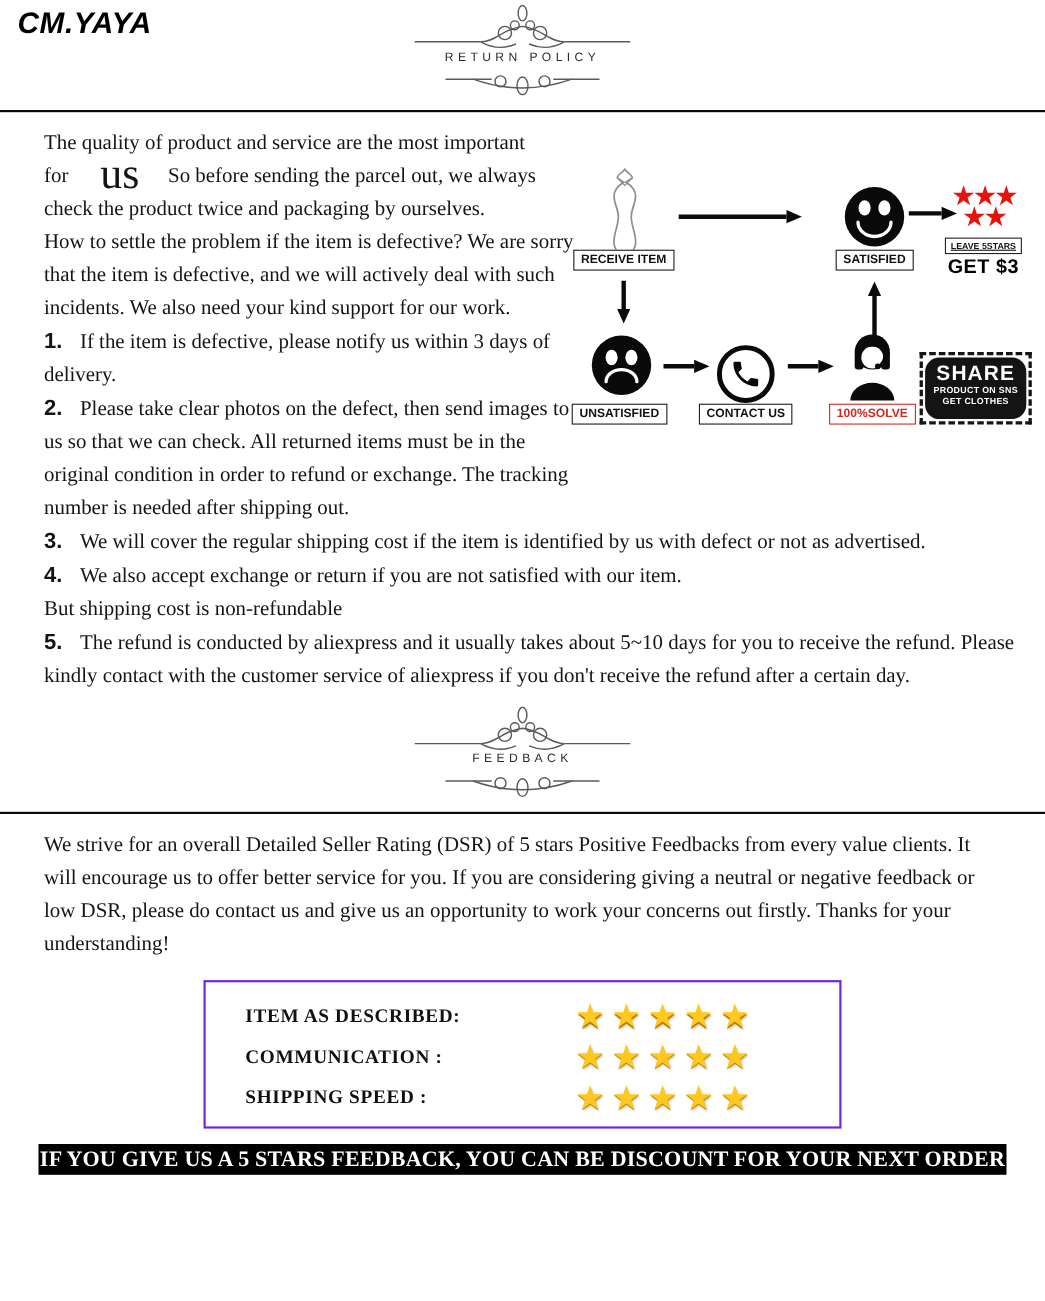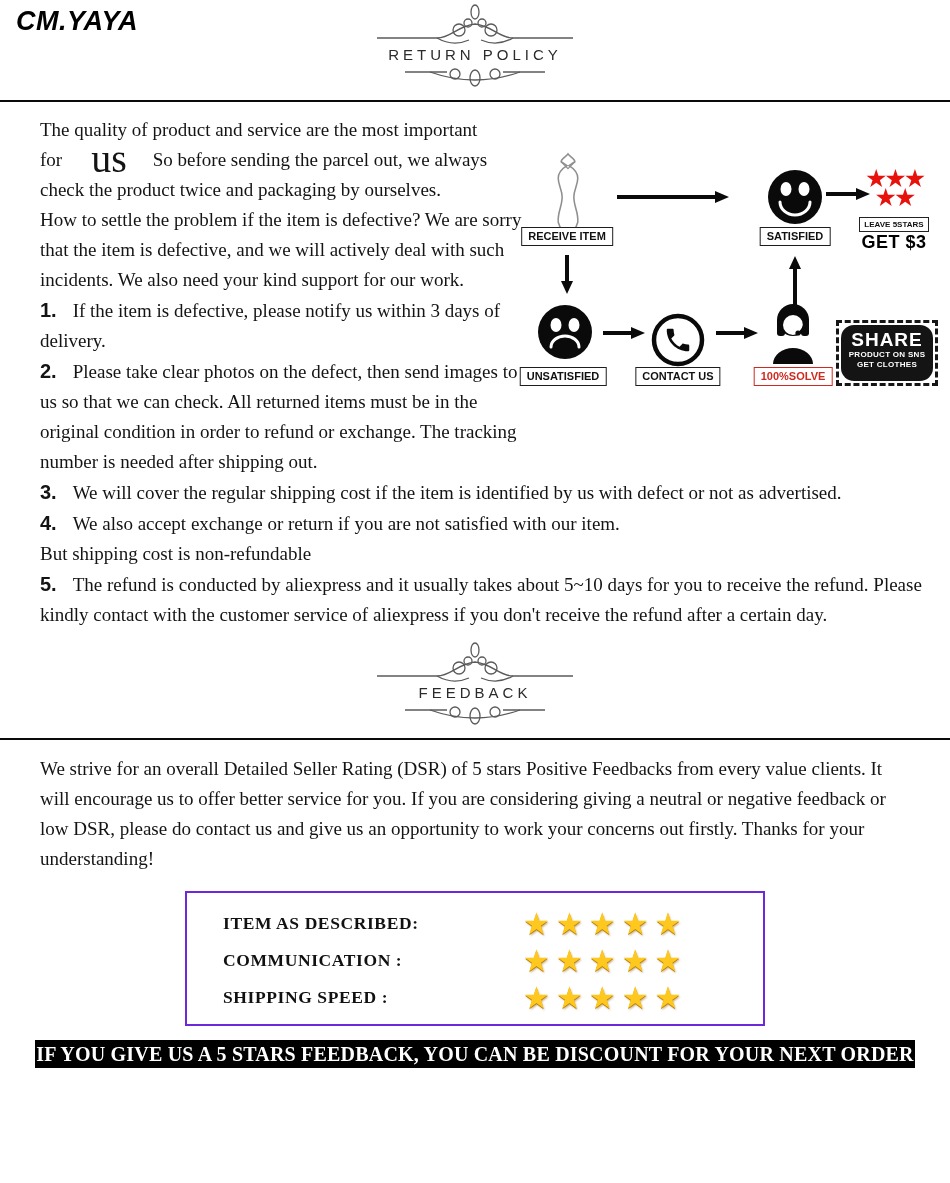--- a/index.html
+++ b/index.html
@@ -6,42 +6,42 @@
   .page{position:relative;width:950px;height:1183px;margin:0 auto;background:#fff;
         color:#141414;font-family:"Liberation Serif",serif;overflow:hidden;}
 
   
   .header{position:relative;height:100px;border-bottom:2px solid #0a0a0a;}
   .logo{position:absolute;left:16px;top:6px;font-family:"Liberation Sans",sans-serif;
         font-weight:bold;font-style:italic;font-size:27px;letter-spacing:.5px;color:#000;}
   .ornament{position:absolute;left:50%;transform:translateX(-50%);top:0;width:200px;height:92px;}
   .ornament svg{position:absolute;left:0;top:0;}
   .ornament .orn-title{position:absolute;left:0;top:46px;width:100%;text-align:center;
-        font-family:"Liberation Sans",sans-serif;font-size:15px;font-weight:400;
+        font-family:"Liberation Sans",sans-serif;font-size:11px;font-weight:400;
         letter-spacing:4px;color:#2b2b2b;}
   .orn-stroke{stroke:#5a5a5a;stroke-width:1.3;fill:none;}
 
   
   .policy{padding:13px 15px 0 40px;font-size:19px;line-height:30px;}
   .policy p{margin:0;}
   .big-us{font-size:40px;line-height:0;padding:0 26px 0 6px;vertical-align:-6px;margin-left:23px;}
   .item .num{font-family:"Liberation Sans",sans-serif;font-weight:700;font-size:20px;margin-right:16px;}
   .item .itxt{white-space:pre-line;}
 
   
   .flowchart{float:right;width:405px;height:360px;position:relative;font-family:"Liberation Sans",sans-serif;}
   .fc{position:absolute;}
   .tag{position:absolute;transform:translateX(-50%);border:1.5px solid #1d1d1d;background:#fff;
        font:bold 11px/13px "Liberation Sans",sans-serif;padding:2px 6px;white-space:nowrap;color:#111;}
   .tag.red{color:#cf2a20;border-color:#cf2a20;}
   .stars-red{width:84px;text-align:center;color:#e8120c;line-height:23px;}
   .stars-red .row1{font-size:25px;letter-spacing:-3px;}
   .stars-red .row2{font-size:25px;letter-spacing:-3px;margin-top:-4px;}
   .leave-box{display:inline-block;border:1.5px solid #222;background:#fff;color:#111;
-       font:bold 8px/9px "Liberation Sans",sans-serif;padding:2px 4px;margin-top:4px;white-space:nowrap;}
+       font:bold 8px/9px "Liberation Sans",sans-serif;padding:2px 4px;margin-top:4px;white-space:nowrap;text-decoration:underline;}
   .get3{font:900 18px/20px "Liberation Sans",sans-serif;color:#000;letter-spacing:.5px;}
   .share{position:absolute;left:306px;top:205px;width:96px;height:60px;border:3px dashed #161616;
        background:#fff;display:flex;}
   .share-inner{flex:1;margin:2px;background:#141414;color:#fff;text-align:center;padding-top:5px;border-radius:13px;}
   .share-title{font:900 19px/20px "Liberation Sans",sans-serif;letter-spacing:1px;}
   .share-sub{font:bold 8px/10px "Liberation Sans",sans-serif;letter-spacing:.3px;}
 
   
   .orn-wrap{display:flex;justify-content:center;margin-top:8px;clear:both;}
   .rule{border-top:2px solid #0a0a0a;margin-top:8px;}

